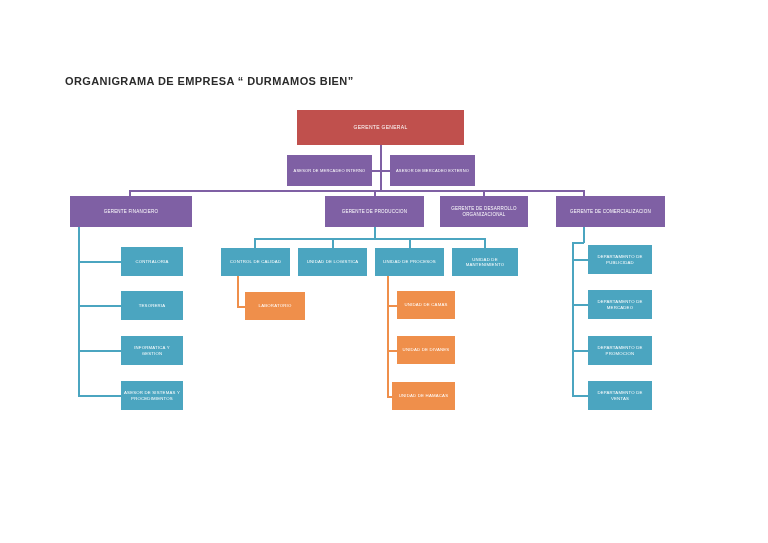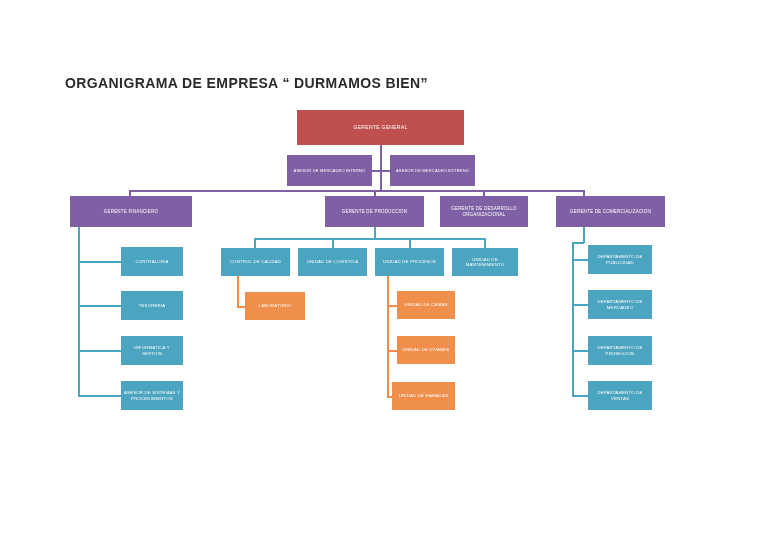--- a/index.html
+++ b/index.html
@@ -18,21 +18,21 @@
     position: absolute;
     left: 0;
     top: 0;
     width: 768px;
     height: 543px;
   }
   .title {
     position: absolute;
     left: 65px;
     top: 75px;
-    font-size: 14px;
+    font-size: 11px;
     font-weight: bold;
     letter-spacing: 0.4px;
     color: #2b2b2b;
     white-space: nowrap;
   }
   .node {
     position: absolute;
     box-sizing: border-box;
     display: flex;
     align-items: center;

